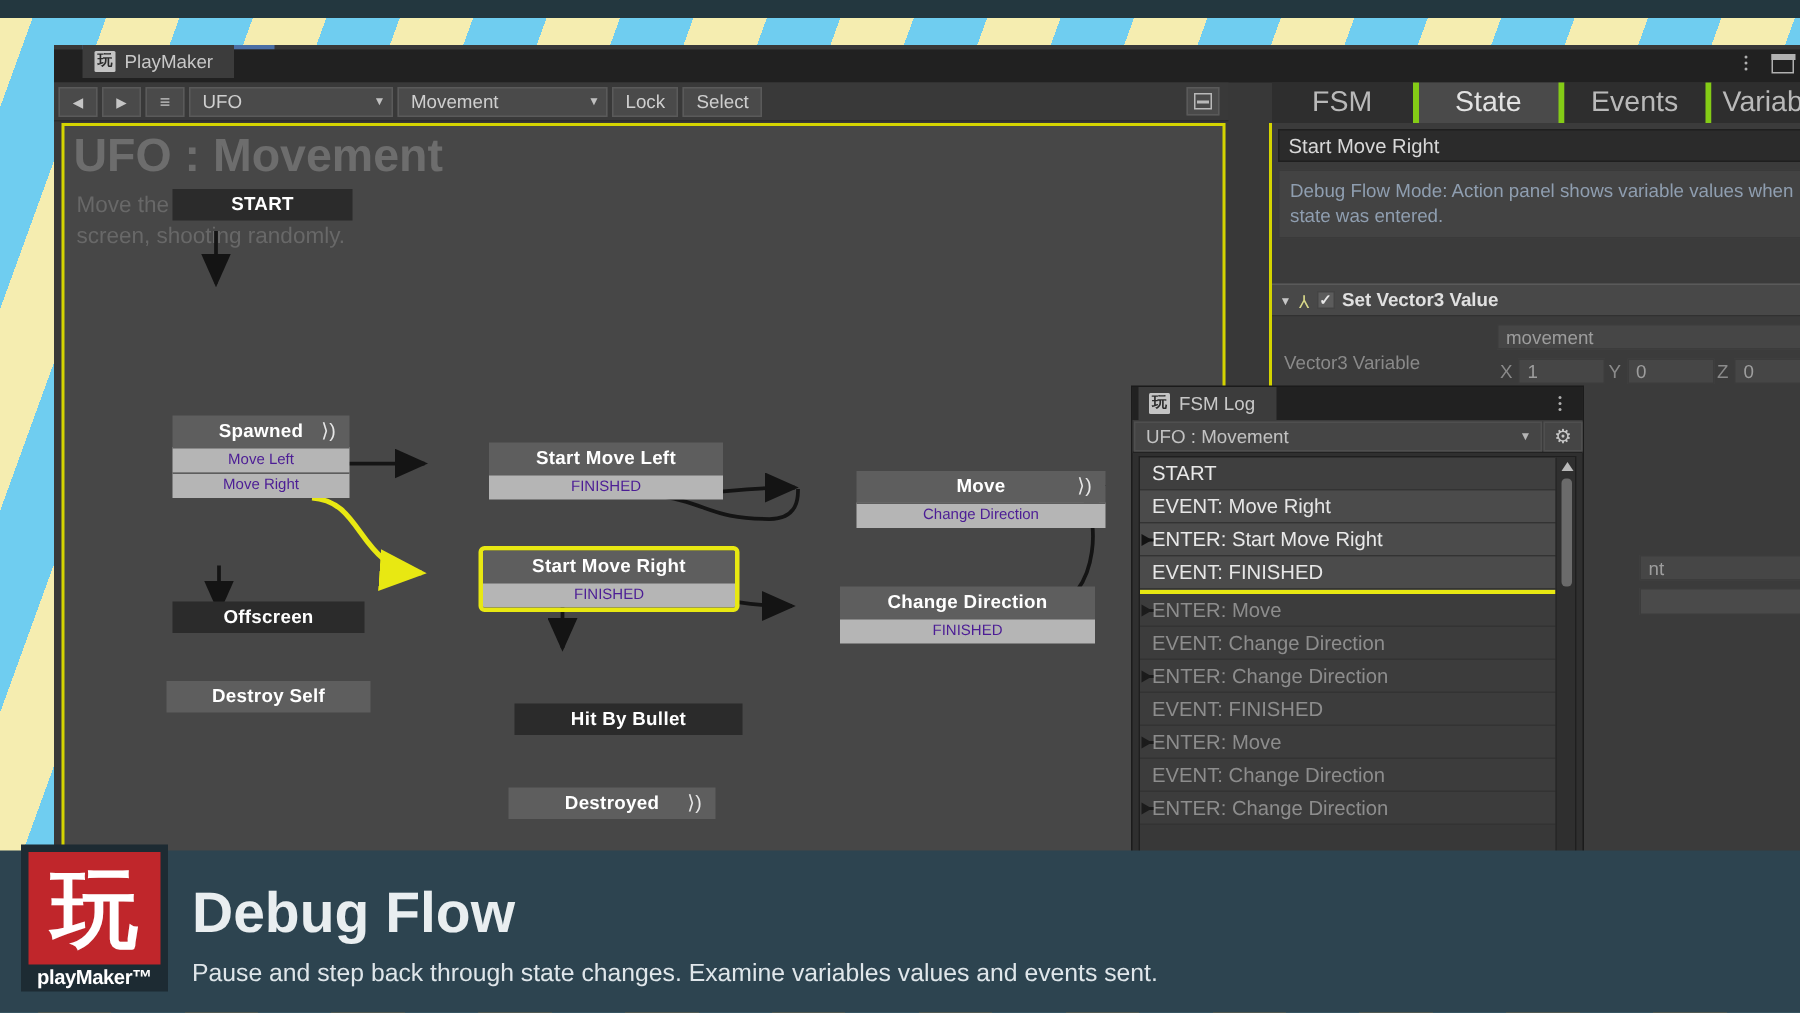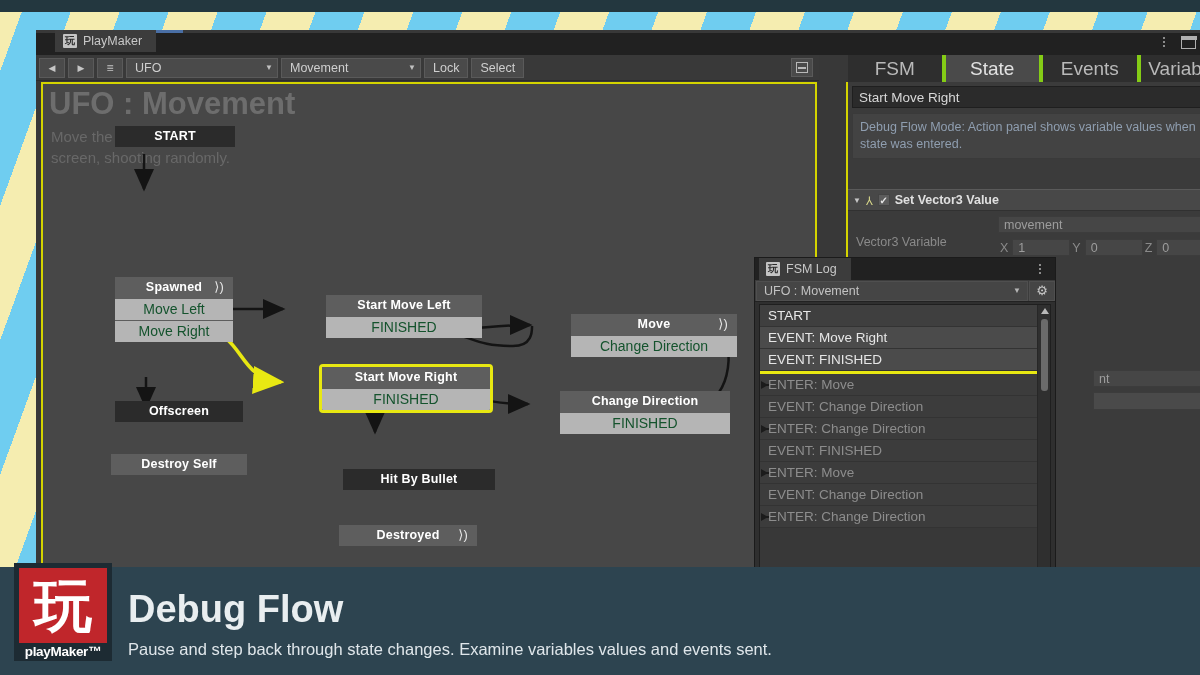--- a/index.html
+++ b/index.html
@@ -87,21 +87,21 @@
     display: flex; align-items: center; justify-content: center;
   }
   .tb-arrow { font-size: 9px; }
   .tb-drop {
     height: 20px; margin-left: 3px; background: #4a4a4a;
     border: 1px solid #5a5a5a; color: #cfcfcf; font-size: 12.5px;
     display: flex; align-items: center; padding: 0 4px 0 8px;
     justify-content: space-between;
   }
   .tb-drop .caret { font-size: 8px; color: #c0c0c0; margin-left: 10px; }
-  #tb-obj { width: 152px; }
+  #tb-obj { width: 136px; }
   #tb-fsm { width: 140px; }
   .tb-label {
     height: 20px; margin-left: 3px; background: #4a4a4a;
     border: 1px solid #5a5a5a; color: #cfcfcf; font-size: 12.5px;
     display: flex; align-items: center; padding: 0 8px;
   }
   #tb-right-icon {
     position: absolute; right: 6px; top: 3px;
     width: 22px; height: 19px; background: #4a4a4a; border: 1px solid #5a5a5a;
     display:flex;align-items:center;justify-content:center;
@@ -129,21 +129,21 @@
     width: 330px;
   }
 
   .node { position: absolute; }
   .node-title {
     color: #fff; font-size: 12.5px; font-weight: bold;
     text-align: center; padding: 3px 0 4px; letter-spacing: .2px;
     position: relative;
   }
   .node .evt {
-    font-size: 14px; color: #14532d; text-align: center;
+    font-size: 10px; color: #4c1d95; text-align: center;
     padding: 2px 0 3px; background: #b5b5b5;
     border-top: 1px solid #5d5d5d;
   }
   .node.global .node-title { background: #2b2b2b; }
   .node.state .node-title { background: #5e5e5e; }
   .node.plain .node-title { background: #5e5e5e; }
   .broadcast {
     position: absolute; right: 9px; top: 2px;
     color: #e6e6e6; font-size: 13px; font-weight: normal;
   }
@@ -529,20 +529,24 @@
     <div id="log-gear">⚙</div>
   </div>
 
   <div id="log-list">
     <div class="log-row head">
       <span>START</span>
     </div>
     <div class="log-row event">
       <span>EVENT: Move Right</span>
     </div>
+    <div class="log-row enter">
+      <span class="ent-arrow"></span>
+      <span>ENTER: Start Move Right</span>
+    </div>
     <div class="log-row event">
       <span>EVENT: FINISHED</span>
     </div>
     <div class="log-sep"></div>
     <div class="log-row dim">
       <span class="ent-arrow"></span>
       <span>ENTER: Move</span>
     </div>
     <div class="log-row dim">
       <span>EVENT: Change Direction</span>

